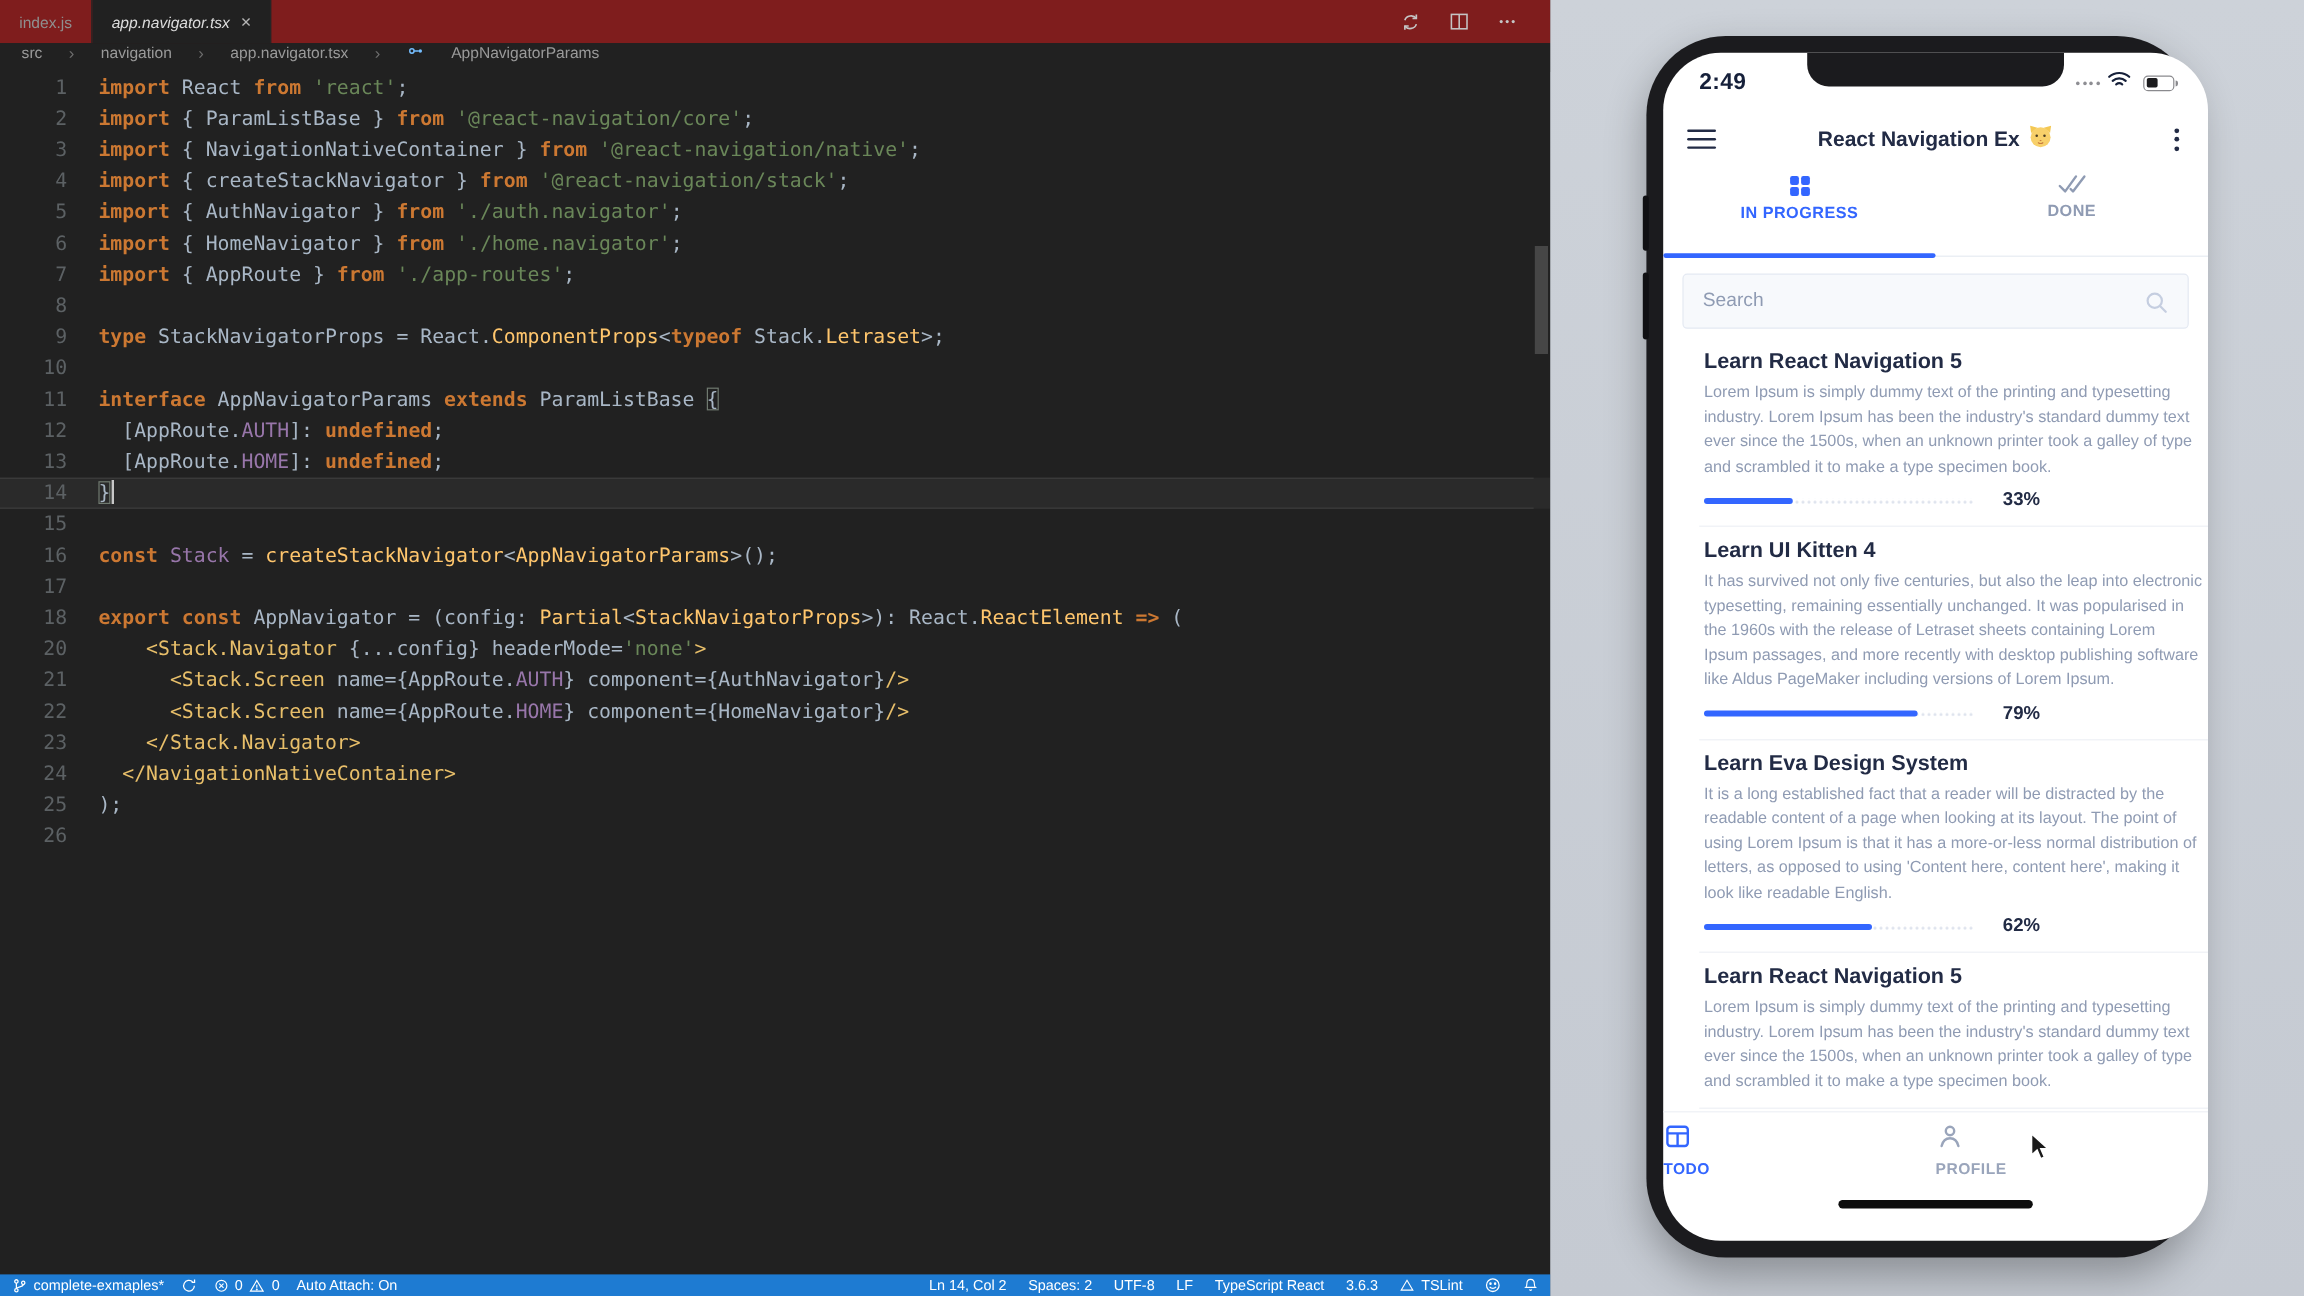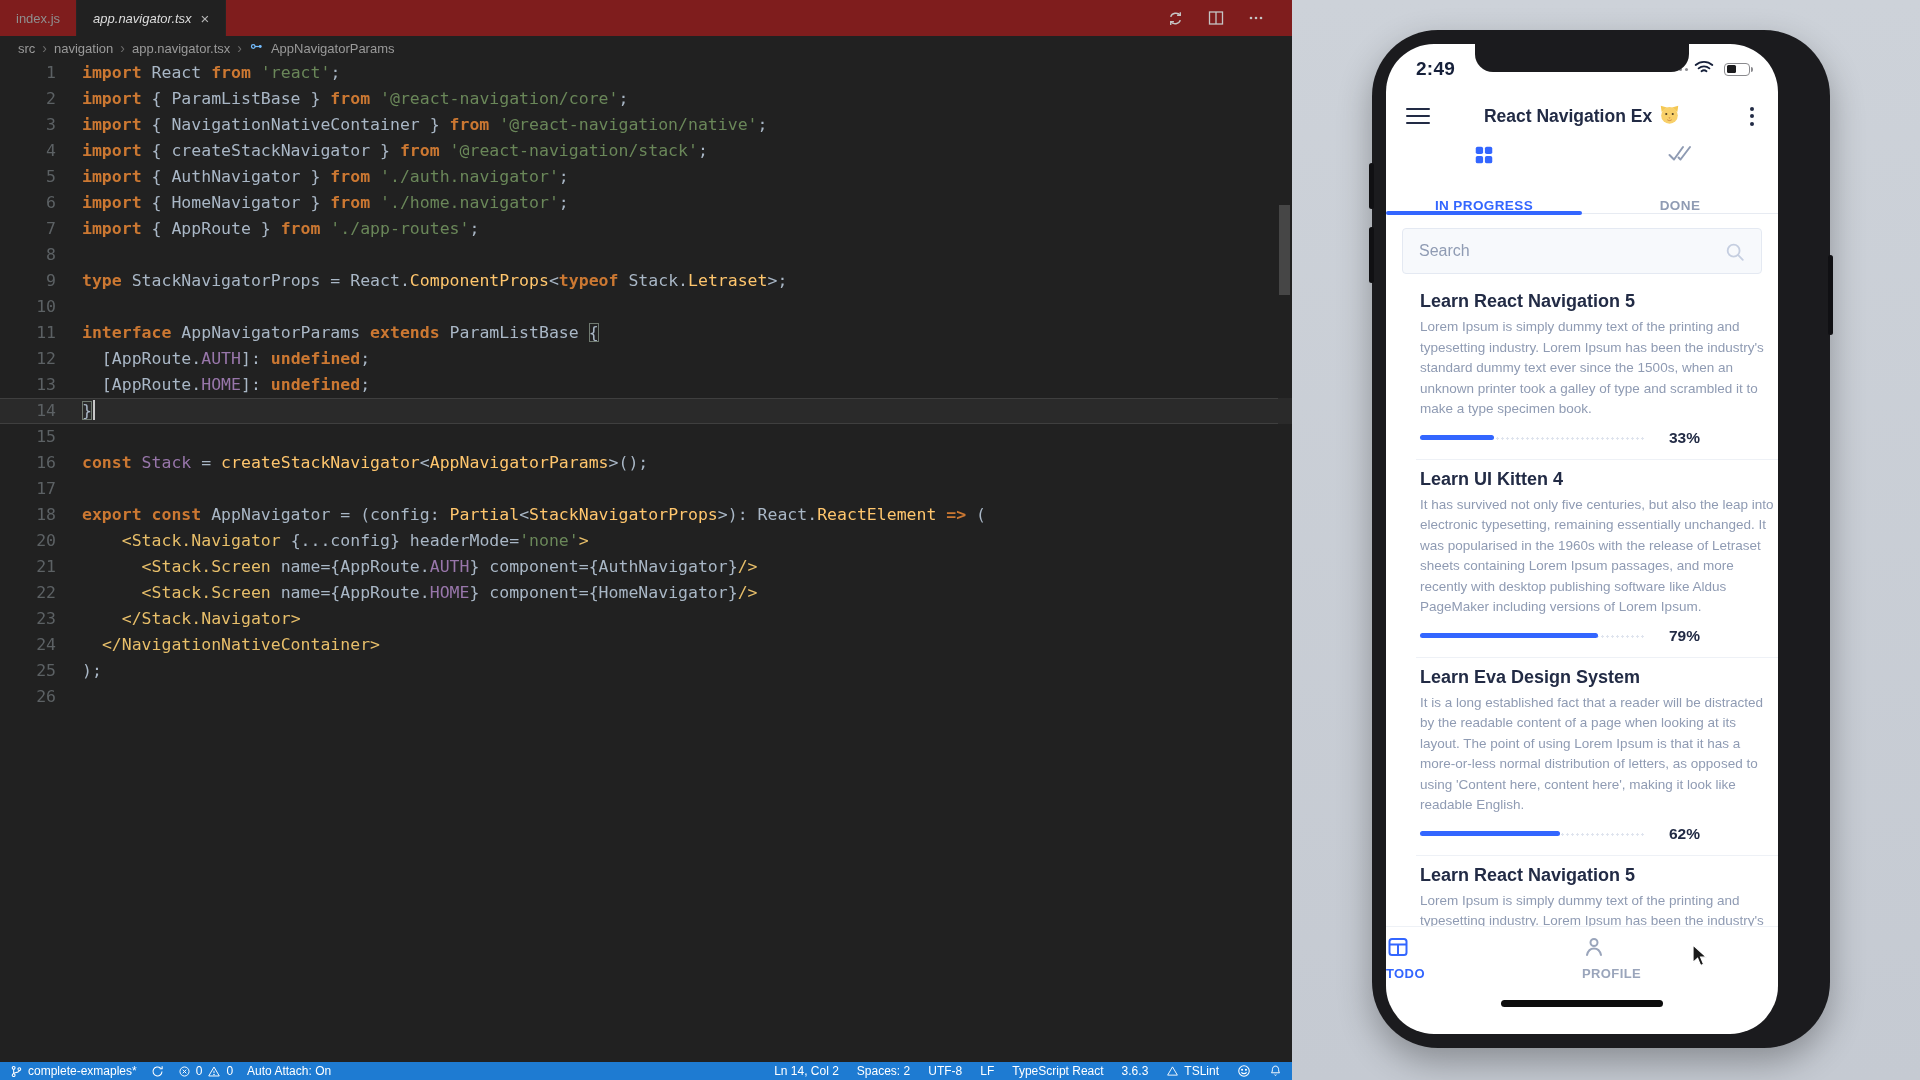--- a/index.html
+++ b/index.html
@@ -11,21 +11,21 @@
   #vscode { position:absolute; left:0; top:0; width:1292px; height:1080px; background:#212121; }
 
   .tabstrip { height:36px; background:#7f1d1d; display:flex; align-items:stretch; }
   .tab { display:flex; align-items:center; gap:9px; padding:0 16px; font-size:13px;
          color:#8f8f8f; border-right:1px solid #252525; cursor:default; }
   .tab.active { background:#212121; color:#dcdcdc; font-style:italic; }
   .tab .close { font-style:normal; color:#b6b6b6; font-size:15px; line-height:1; }
   .editor-actions { margin-left:auto; display:flex; align-items:center; gap:24px; padding-right:28px; color:#c5c5c5; }
   .editor-actions svg { display:block; }
 
-  .breadcrumb { height:24px; display:flex; align-items:center; gap:7px; padding-left:18px;
+  .breadcrumb { height:24px; display:flex; gap:22px; padding-left:18px;
                 font-size:13px; color:#9a9a9a; background:#212121; }
   .breadcrumb .sep { color:#6d6d6d; font-size:14px; }
   .crumb { cursor:default; }
 
   #code { position:absolute; top:60px; left:0; width:1292px; bottom:18px; overflow:hidden;
           font-family:"DejaVu Sans Mono", monospace; font-size:16.5px; line-height:26px; }
   .code-line { display:flex; height:26px; position:relative; }
   .line-num { width:56px; flex:none; text-align:right; color:#5c6164; }
   .line-content { padding-left:26px; white-space:pre; }
   .code-line.current { background:rgba(255,255,255,0.045); }
@@ -47,21 +47,21 @@
   .sb-item { display:flex; align-items:center; gap:5px; white-space:nowrap; }
   .sb-right { margin-left:auto; display:flex; align-items:center; gap:18px; }
   #statusbar svg { display:block; }
 
   
   #device-pane { position:absolute; left:1292px; top:0; width:628px; height:1080px;
                  background:linear-gradient(180deg,#cdd2d9,#c5cad2); }
   #phone { position:absolute; left:80px; top:30px; width:458px; height:1018px; background:#1b1b1e;
            border-radius:66px; box-shadow:0 14px 34px rgba(0,0,0,0.30); }
   .side-btn { position:absolute; width:5px; background:#101013; border-radius:3px; }
-  #screen { position:absolute; left:14px; top:14px; width:392px; height:990px; background:#fff;
+  #screen { position:absolute; left:14px; top:14px; width:454px; height:990px; background:#fff;
             border-radius:48px; overflow:hidden; display:flex; flex-direction:column; }
   #notch { position:absolute; top:0; left:50%; transform:translateX(-50%); width:214px; height:28px;
            background:#1b1b1e; border-radius:0 0 18px 18px; z-index:5; }
 
   .ph-status { height:44px; flex:none; display:flex; align-items:center; padding:6px 28px 0 30px; }
   .ph-time { font-size:19px; font-weight:bold; color:#16203a; letter-spacing:.3px; }
   .ph-status-icons { margin-left:auto; display:flex; align-items:center; gap:6px; }
   .cell-dots { display:flex; gap:2.5px; align-items:flex-end; }
   .cell-dots i { width:3px; height:3px; border-radius:50%; background:#8e8e93; }
   .battery { position:relative; width:26px; height:13px; border:1.5px solid #8a8a8e; border-radius:4px; }
@@ -70,21 +70,21 @@
 
   .ph-appbar { height:56px; flex:none; display:flex; align-items:center; padding:0 20px; position:relative; }
   .hamburger { width:24px; display:flex; flex-direction:column; gap:4.5px; cursor:pointer; }
   .hamburger i { height:2.6px; background:#222b45; border-radius:2px; }
   .ph-title-wrap { position:absolute; left:0; right:0; text-align:center; display:flex; justify-content:center; align-items:center; gap:7px; pointer-events:none; }
   .ph-title { font-size:17.5px; font-weight:bold; color:#222b45; }
   .kebab { margin-left:auto; display:flex; flex-direction:column; gap:3.5px; cursor:pointer; padding:4px; }
   .kebab i { width:4px; height:4px; border-radius:50%; background:#222b45; }
 
   .ph-tabs { height:70px; flex:none; display:flex; position:relative; border-bottom:1px solid #e7ebf2; }
-  .ph-tab { flex:1; display:flex; flex-direction:column; align-items:center; justify-content:space-between; gap:11px;
+  .ph-tab { flex:1; display:flex; flex-direction:column; align-items:center; justify-content:flex-start; gap:1px;
             font-size:13.5px; font-weight:bold; letter-spacing:.4px; cursor:pointer; }
   .ph-tab.active { color:#3366ff; } .ph-tab.inactive { color:#8f9bb3; }
   .tab-underline { position:absolute; left:0; bottom:-2px; width:50%; height:4.5px; background:#3366ff; border-radius:2px; }
 
   .ph-search { flex:none; padding:14px 16px 8px; position:relative; }
   .ph-search input { width:100%; height:46px; border:1px solid #e4e9f2; background:#f7f9fc; border-radius:4px;
             padding:0 62px 0 16px; font-size:16px; font-family:"Liberation Sans",sans-serif; color:#222b45; outline:none; }
   .ph-search input::placeholder { color:#8f9bb3; }
   .ph-search .mag { position:absolute; right:32px; top:27px; }
 

